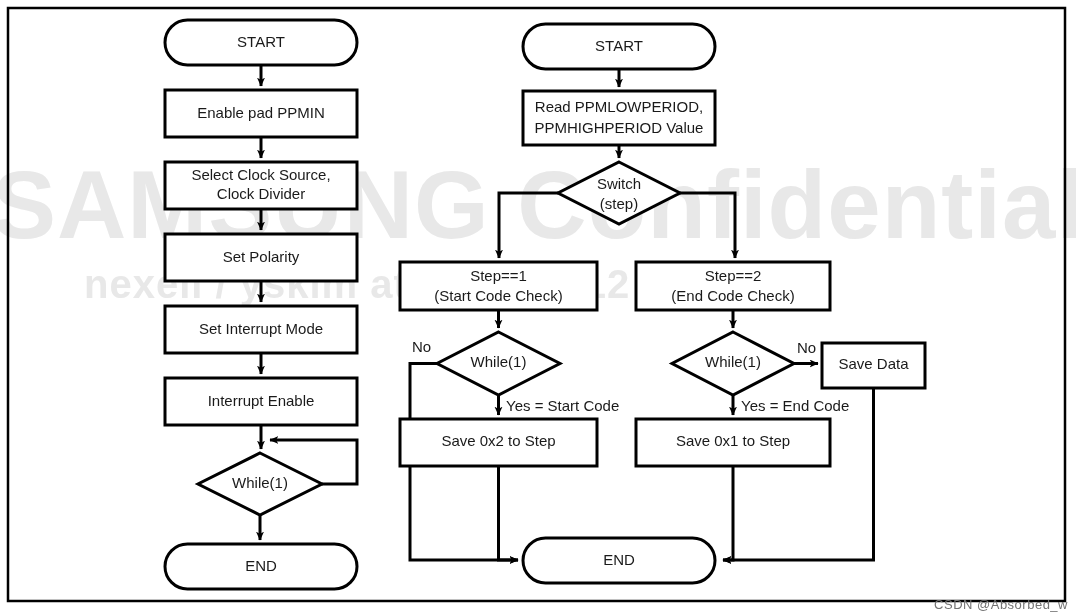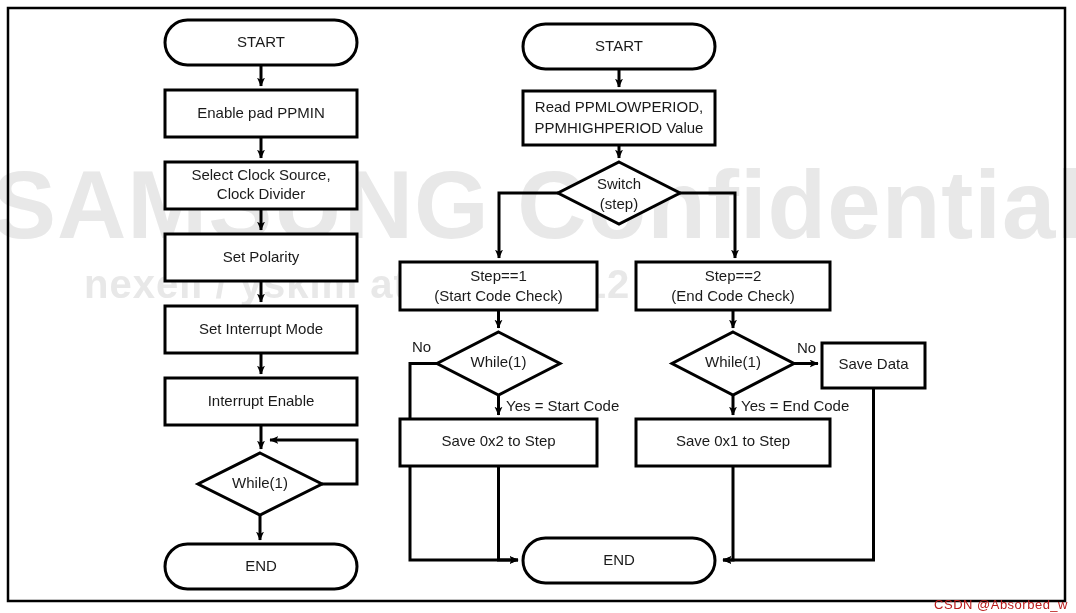--- a/index.html
+++ b/index.html
@@ -73,21 +73,21 @@
     font-size: 40px;
     font-weight: bold;
     letter-spacing: 1px;
   }
   .attribution {
     position: absolute;
     right: 8px;
     bottom: 1px;
     font-family: "Liberation Sans", sans-serif;
     font-size: 13px;
-    color: #b91c1c;
+    color: #737373;
     letter-spacing: 0.5px;
     white-space: nowrap;
   }
 </style>
 </head>
 <body>
 
 <div id="page">
 
   <div class="wm wm-main">SAMSUNG Confidential</div>

